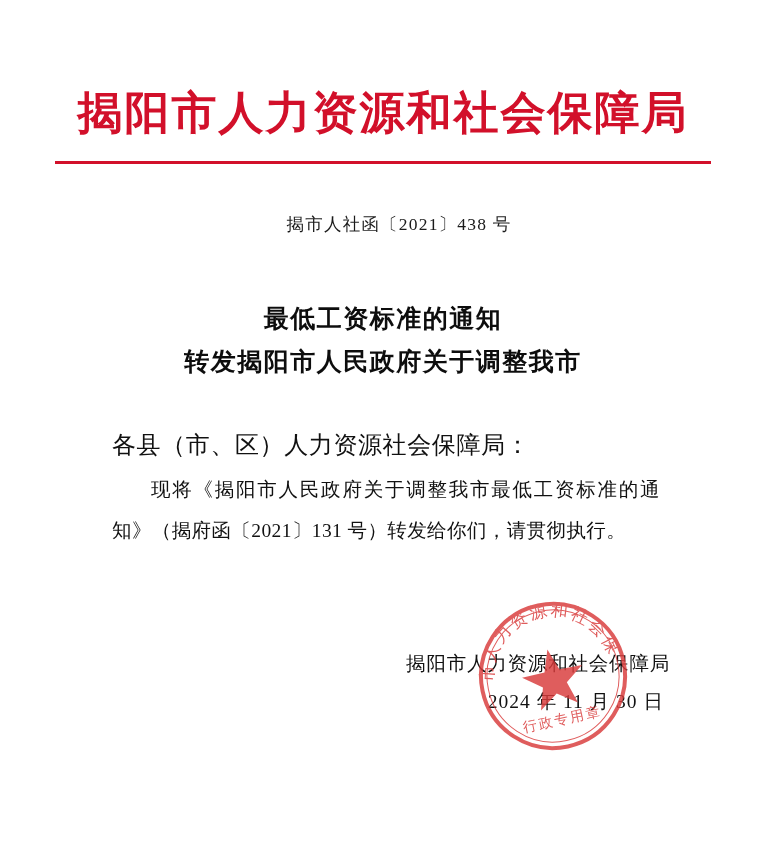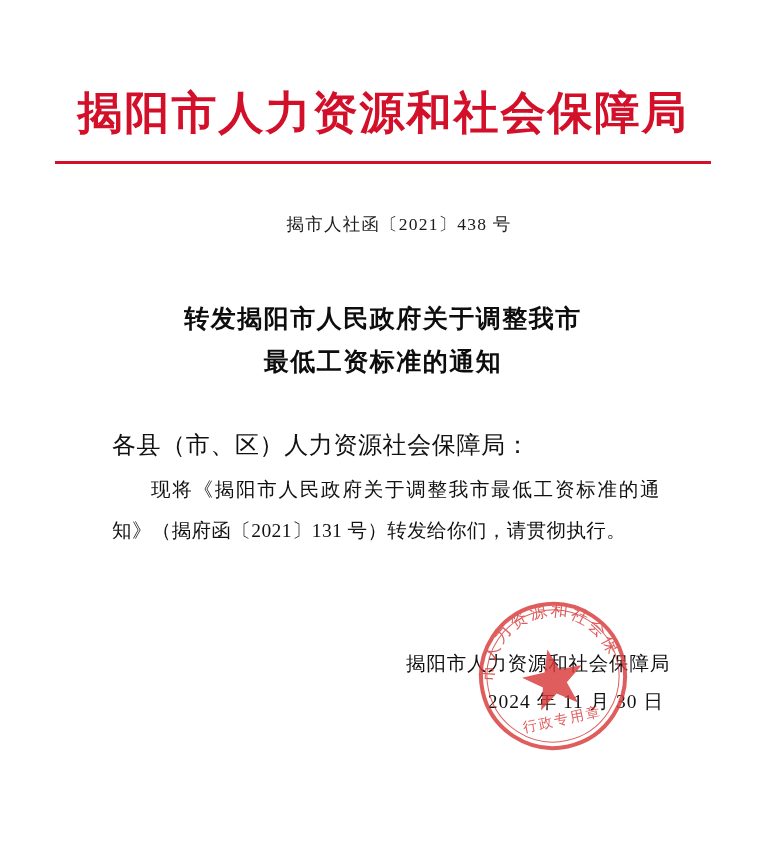--- a/index.html
+++ b/index.html
@@ -145,22 +145,22 @@
 
   <div class="letterhead">
     <div class="letterhead-title">揭阳市人力资源和社会保障局</div>
   </div>
 
   <div class="header-rule"></div>
 
   <div class="doc-number">揭市人社函〔2021〕438 号</div>
 
   <div class="doc-title">
+    <div class="doc-title-line">最低工资标准的通知</div>
     <div class="doc-title-line">转发揭阳市人民政府关于调整我市</div>
-    <div class="doc-title-line">最低工资标准的通知</div>
   </div>
 
   <div class="body-block">
     <div class="salutation">各县（市、区）人力资源社会保障局：</div>
     <div class="body-para">现将《揭阳市人民政府关于调整我市最低工资标准的通知》（揭府函〔2021〕131 号）转发给你们，请贯彻执行。</div>
   </div>
 
   <div class="signature">
     <div class="sig-org">揭阳市人力资源和社会保障局</div>
     <div class="sig-date">2024 年 11 月 30 日</div>

